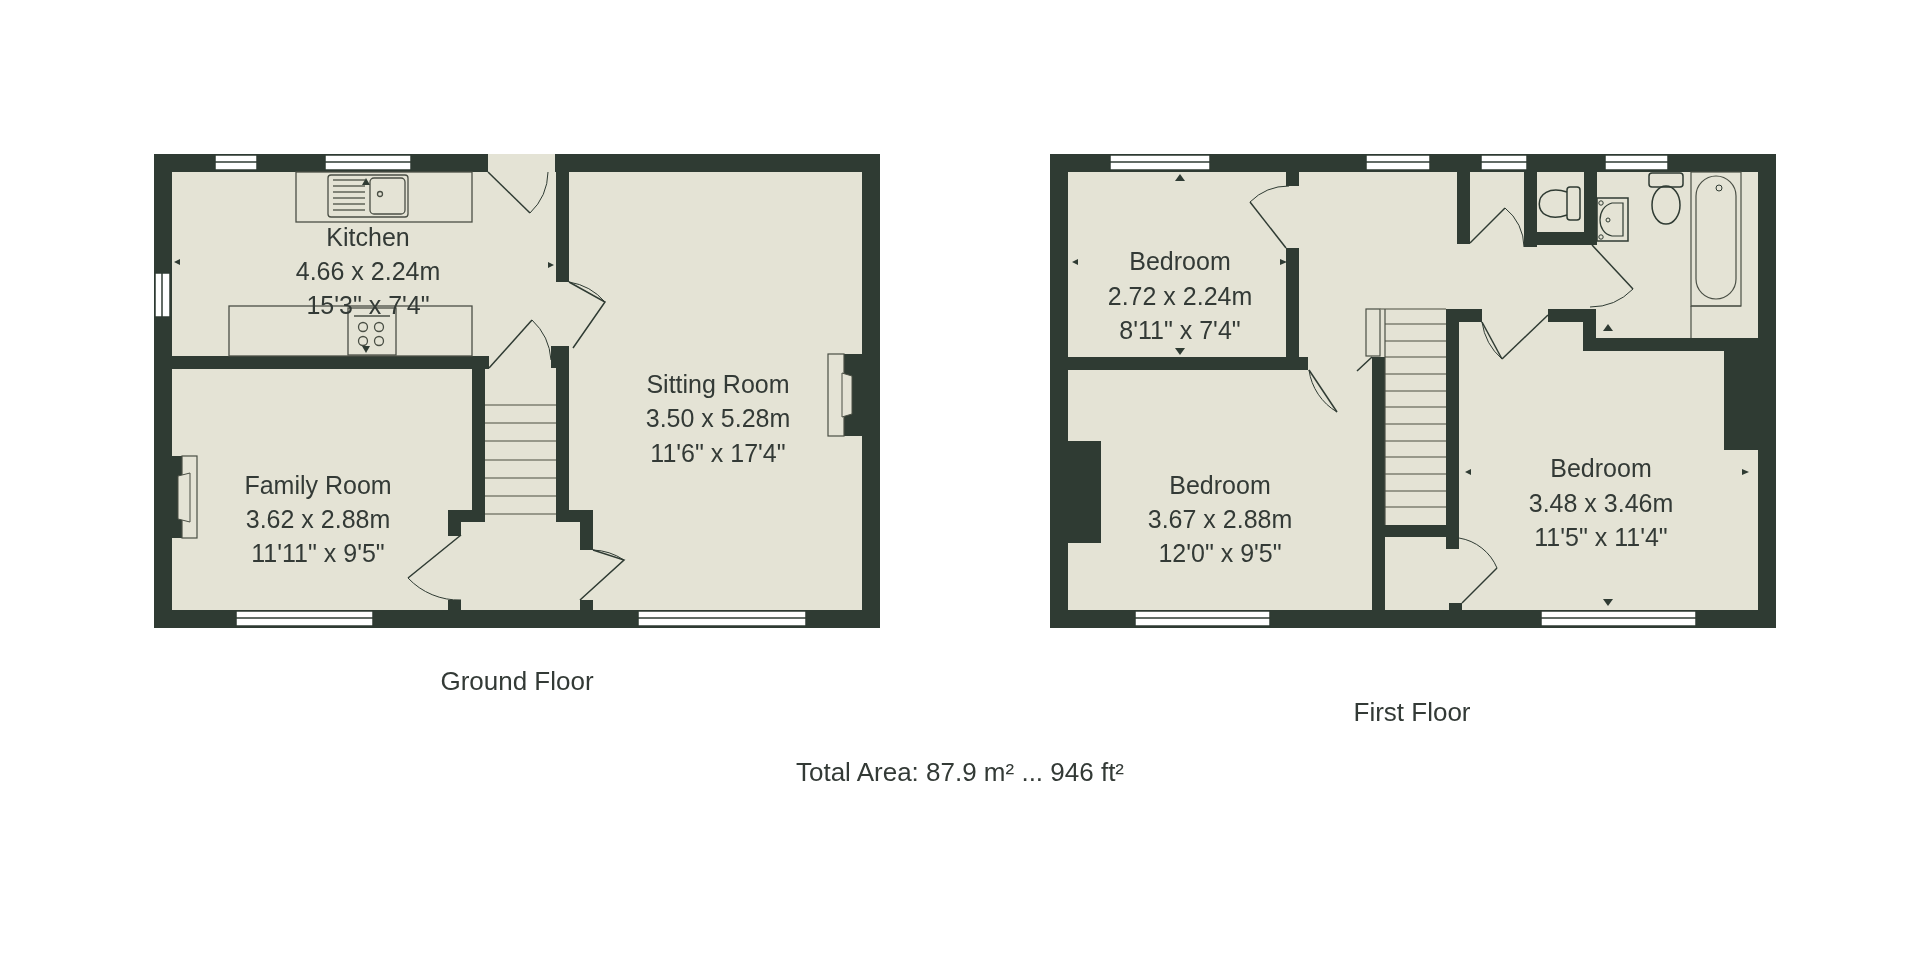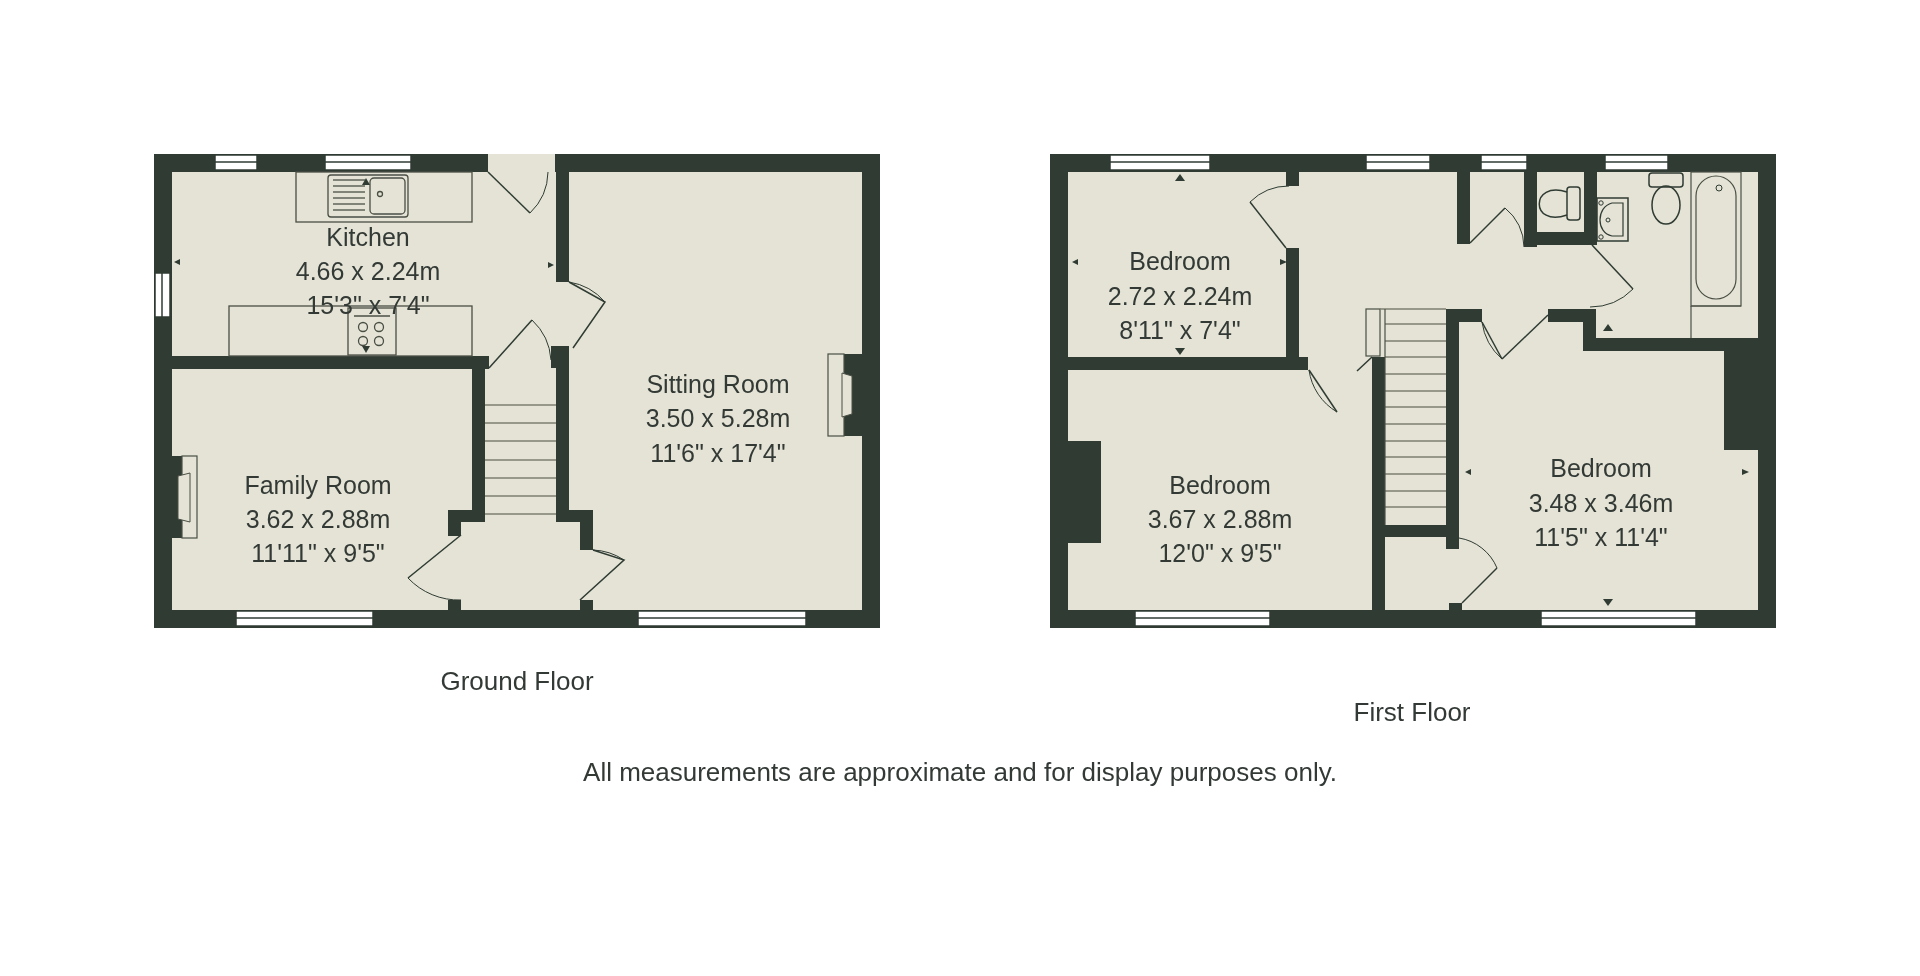--- a/index.html
+++ b/index.html
@@ -269,14 +269,14 @@
     <text class="room-label" x="1601" y="477">Bedroom</text>
     <text class="room-label" x="1601" y="512">3.48 x 3.46m</text>
     <text class="room-label" x="1601" y="546">11'5" x 11'4"</text>
   </g>
 </svg>
 
 <div class="floor-label" style="left:517px; top:666px;">Ground Floor</div>
 <div class="floor-label" style="left:1412px; top:666px;margin-top:31px;">First Floor</div>
 
 <div class="footer">
-  <div>All measurements are approximate and for display purposes only.</div>
+  <div>Total Area: 87.9 m² ... 946 ft²</div>
 </div>
 
 </body></html>

